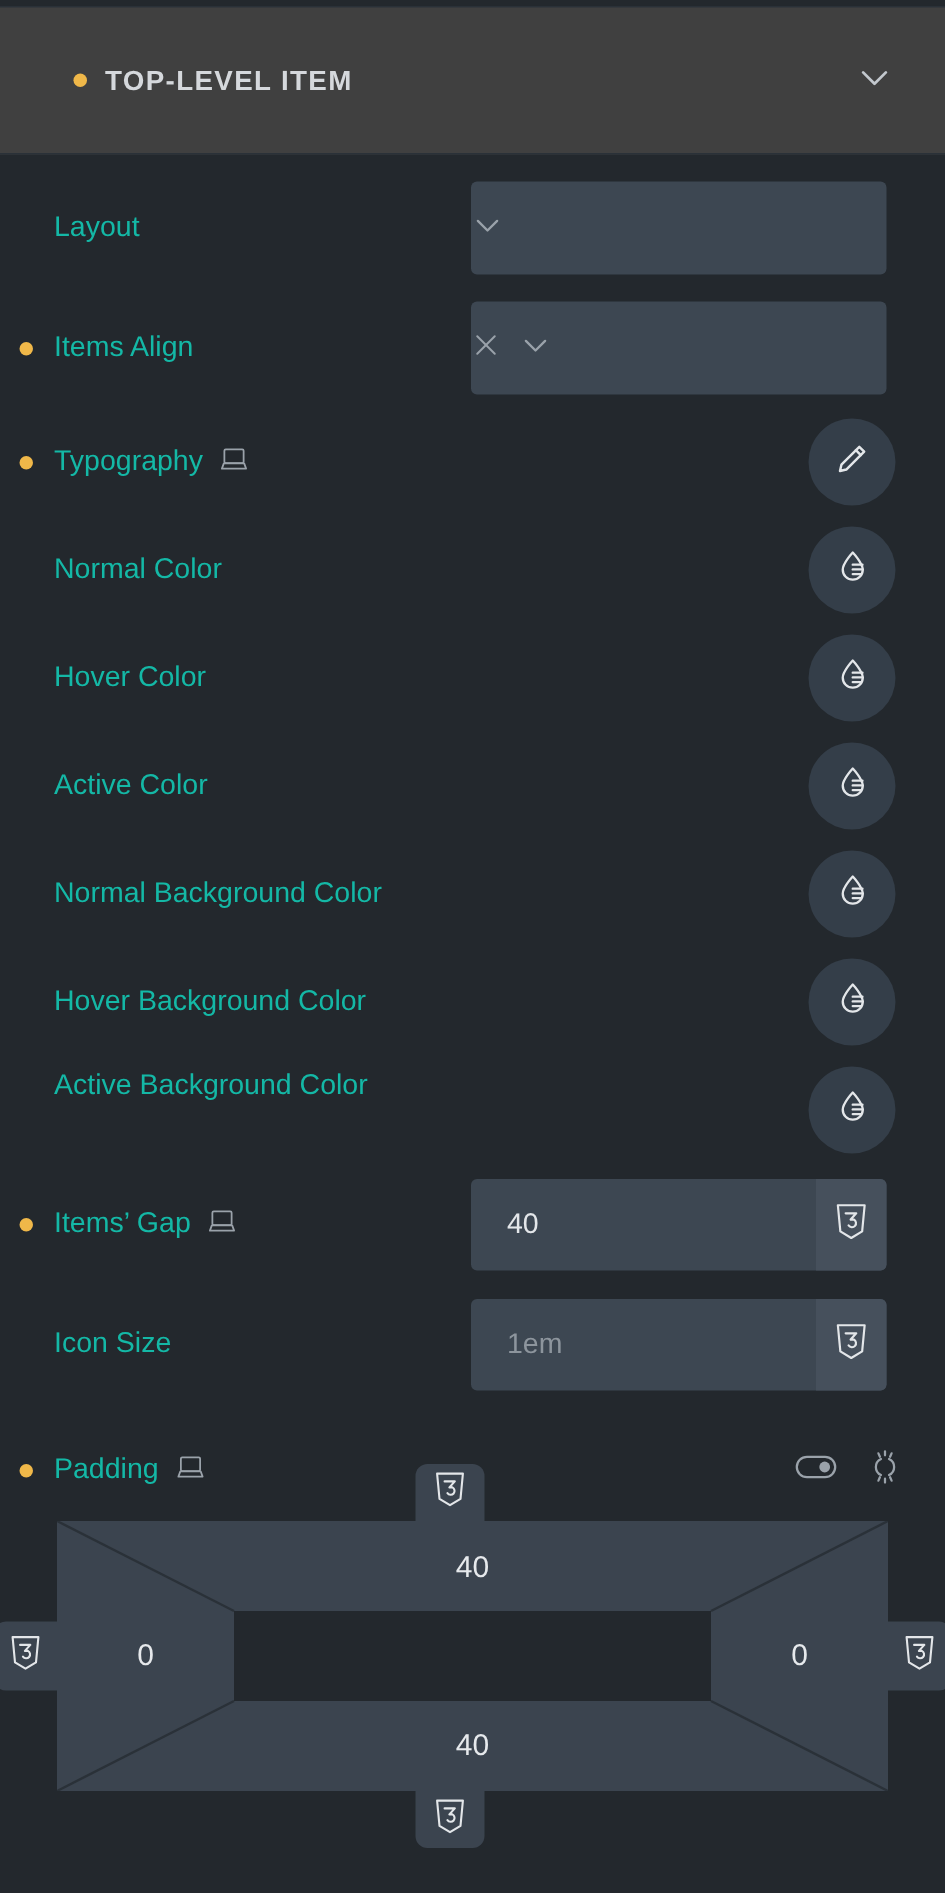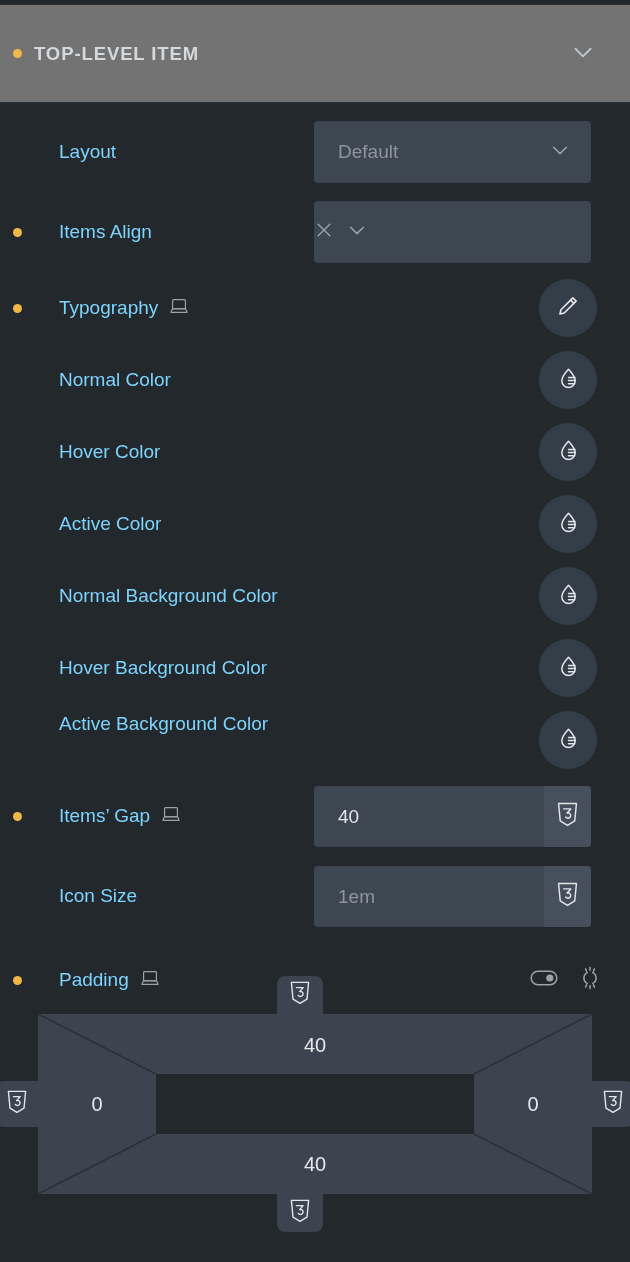--- a/index.html
+++ b/index.html
@@ -7,24 +7,25 @@
     width: 630px; height: 1262px;
     background: #23282d;
     font-family: "Liberation Sans", sans-serif;
     overflow: hidden;
   }
 
   
   .section-header {
     position: absolute; left: 0; top: 4px;
     width: 630px; height: 99px;
-    background: #737373;
+    background: #404040;
     display: flex; align-items: center;
     border-top: 1px solid #2a3138;
     border-bottom: 1px solid #2a3138;
+    padding-left: 36px;
   }
   .dot {
     width: 9px; height: 9px; border-radius: 50%;
     background: #f0b849; flex: 0 0 auto;
   }
   .section-header .dot { margin-left: 13px; margin-right: 12px; }
   .section-title {
     font-size: 18.5px; font-weight: bold; letter-spacing: 0.9px;
     color: #d5d8dc; text-transform: uppercase;
   }
@@ -37,23 +38,22 @@
   .row {
     position: absolute; left: 0; width: 630px; height: 30px;
     display: flex; align-items: center;
   }
   .row-dotcell {
     width: 36px; flex: 0 0 36px;
     display: flex; align-items: center; justify-content: flex-start;
     padding-left: 13px;
   }
   .label {
-    font-size: 19px; color: #7dd3fc; white-space: nowrap;
+    font-size: 19px; color: #14b8a6; white-space: nowrap;
     font-weight: 400;
-    margin-left: 23px;
   }
   .label-wrap { display: flex; align-items: center; gap: 10px; }
 
   
   .device-icon { display: block; }
 
   
   .field {
     position: absolute;
     background: #3d4752;
@@ -153,21 +153,20 @@
   </span>
 </div>
 
 <div class="row" style="top:137px">
   <span class="row-dotcell"></span>
   <span class="label-wrap">
     <span class="label">Layout</span>
   </span>
 </div>
 <div class="field" style="left:314px;top:121px;width:277px;height:62px">
-  <span class="field-value placeholder">Default</span>
   <span class="field-icons">
     <span>
       <svg width="22" height="22" viewBox="0 0 24 24" fill="none" stroke="#9aa2aa" stroke-width="1.7" stroke-linecap="round" stroke-linejoin="round">
           <polyline points="5 9 12 16 19 9"></polyline>
         </svg>
     </span>
   </span>
 </div>
 
 <div class="row" style="top:217px">

